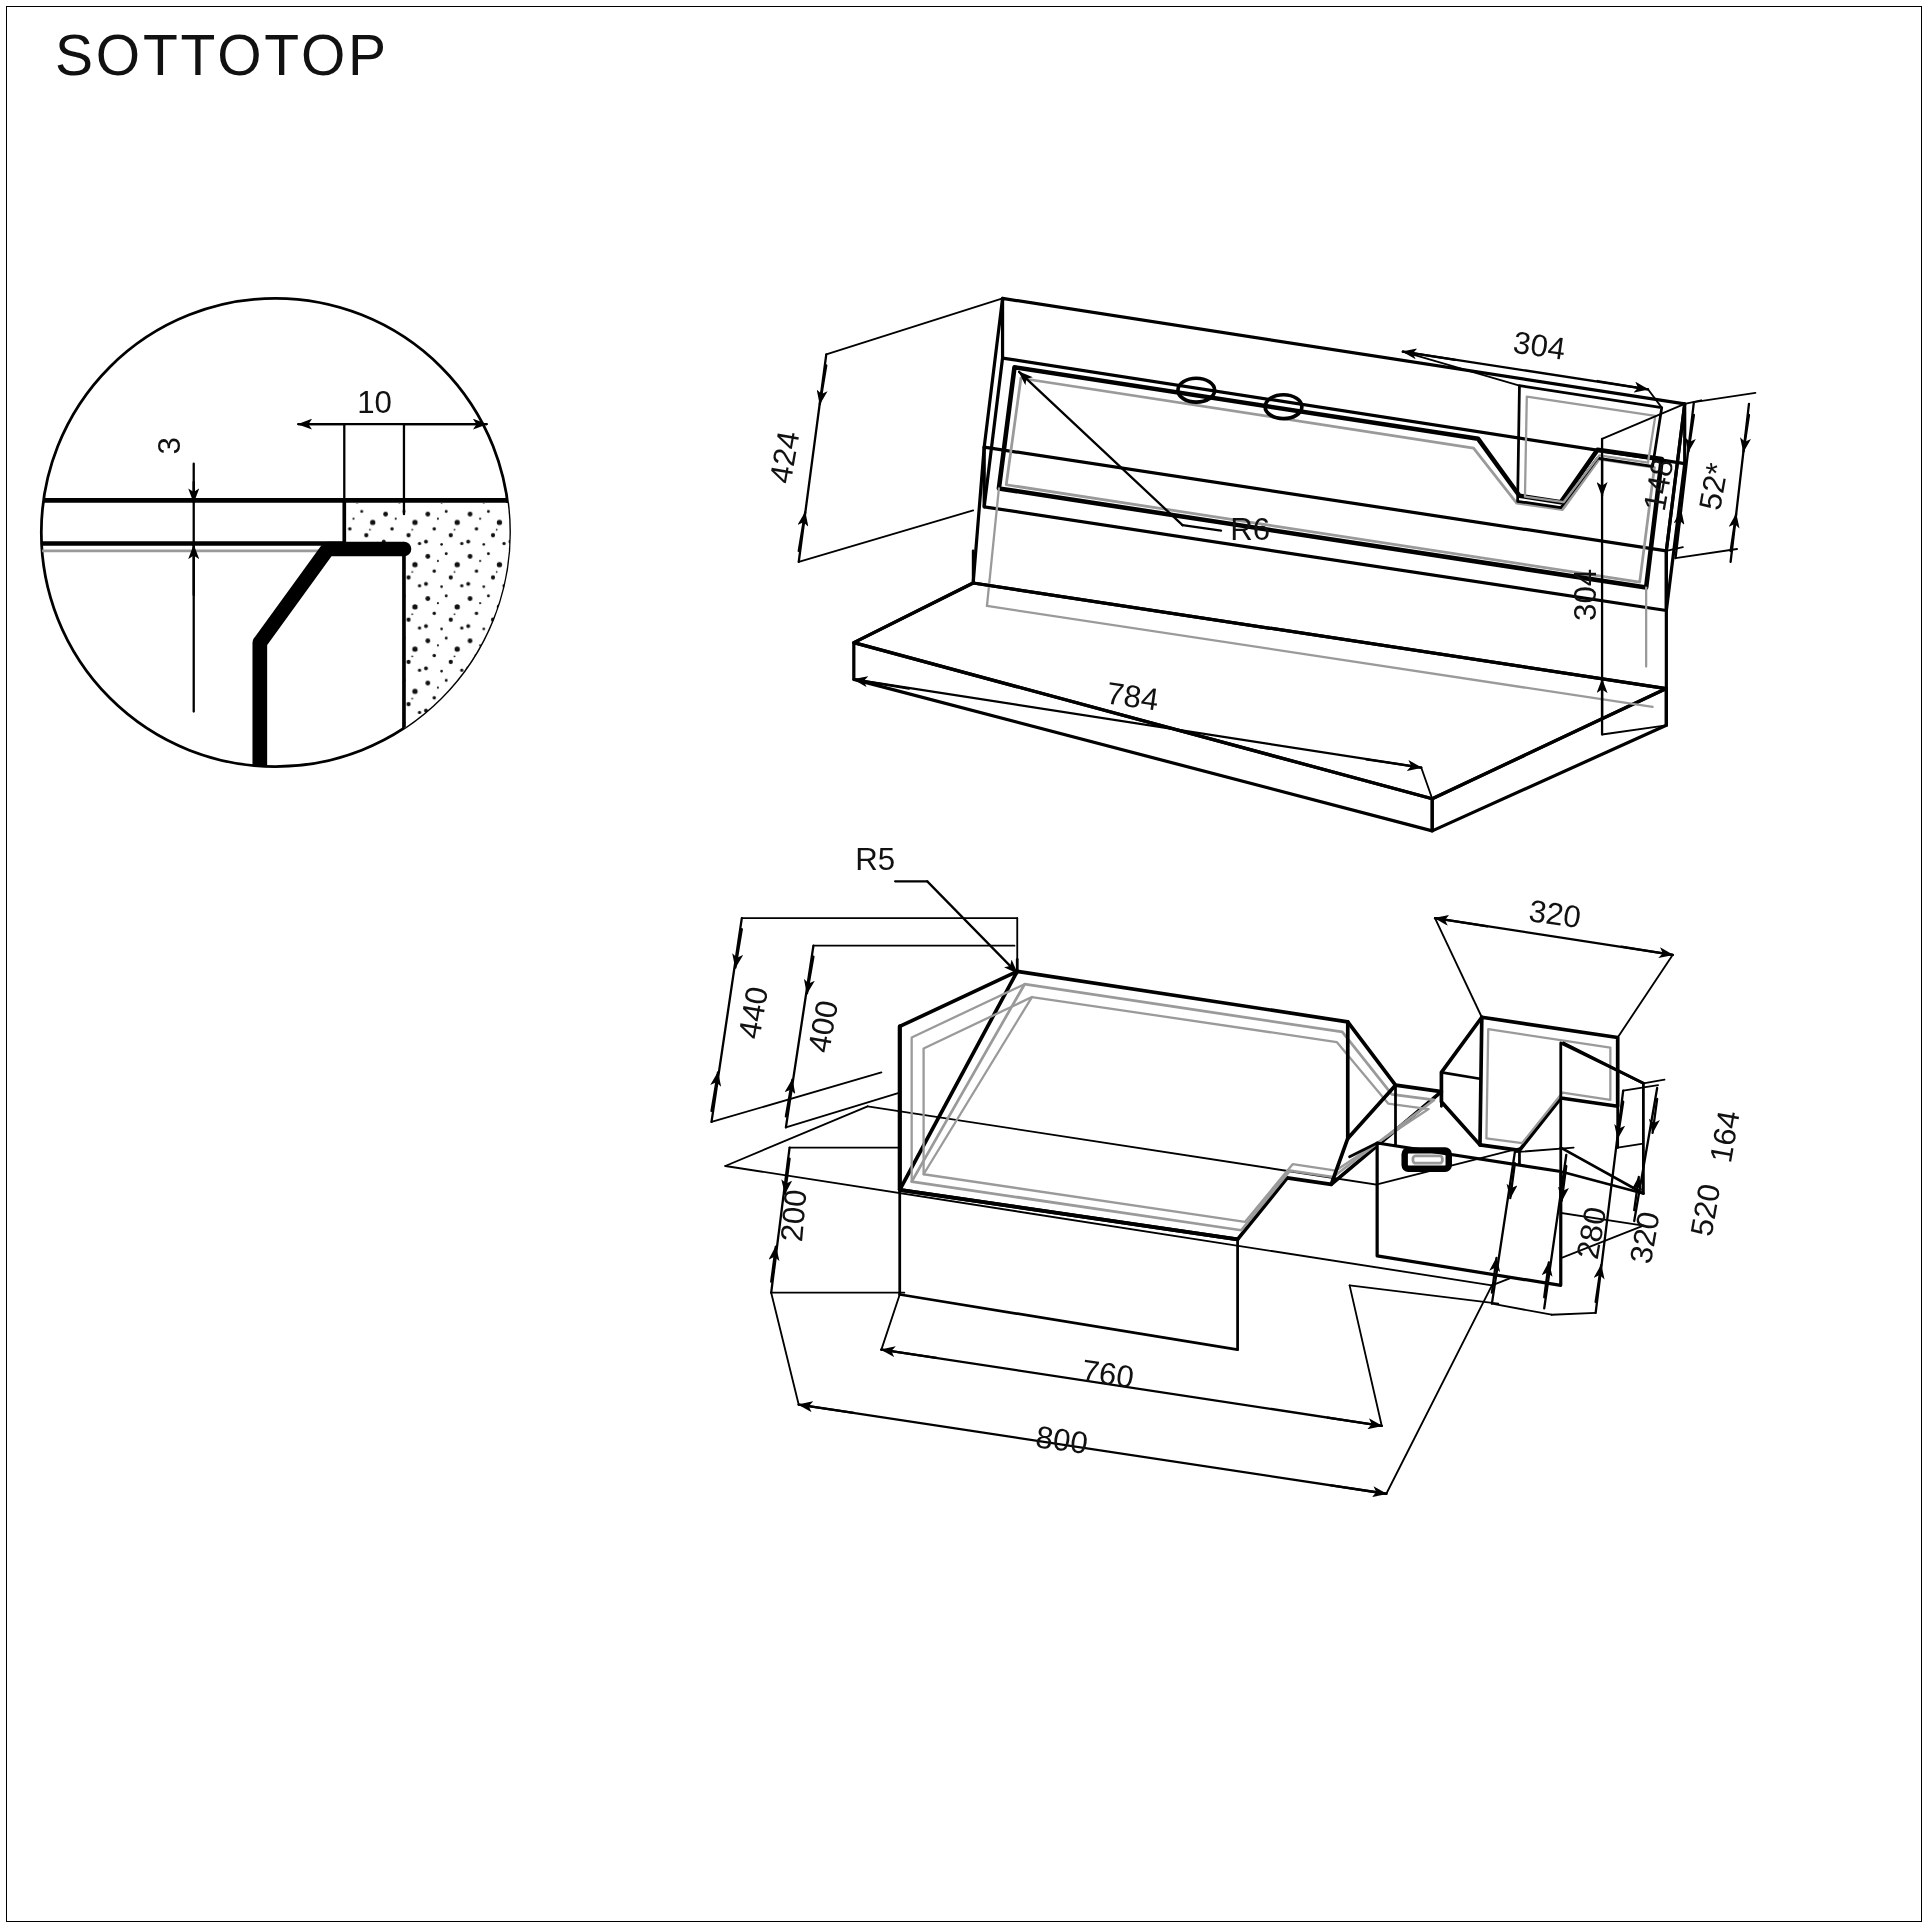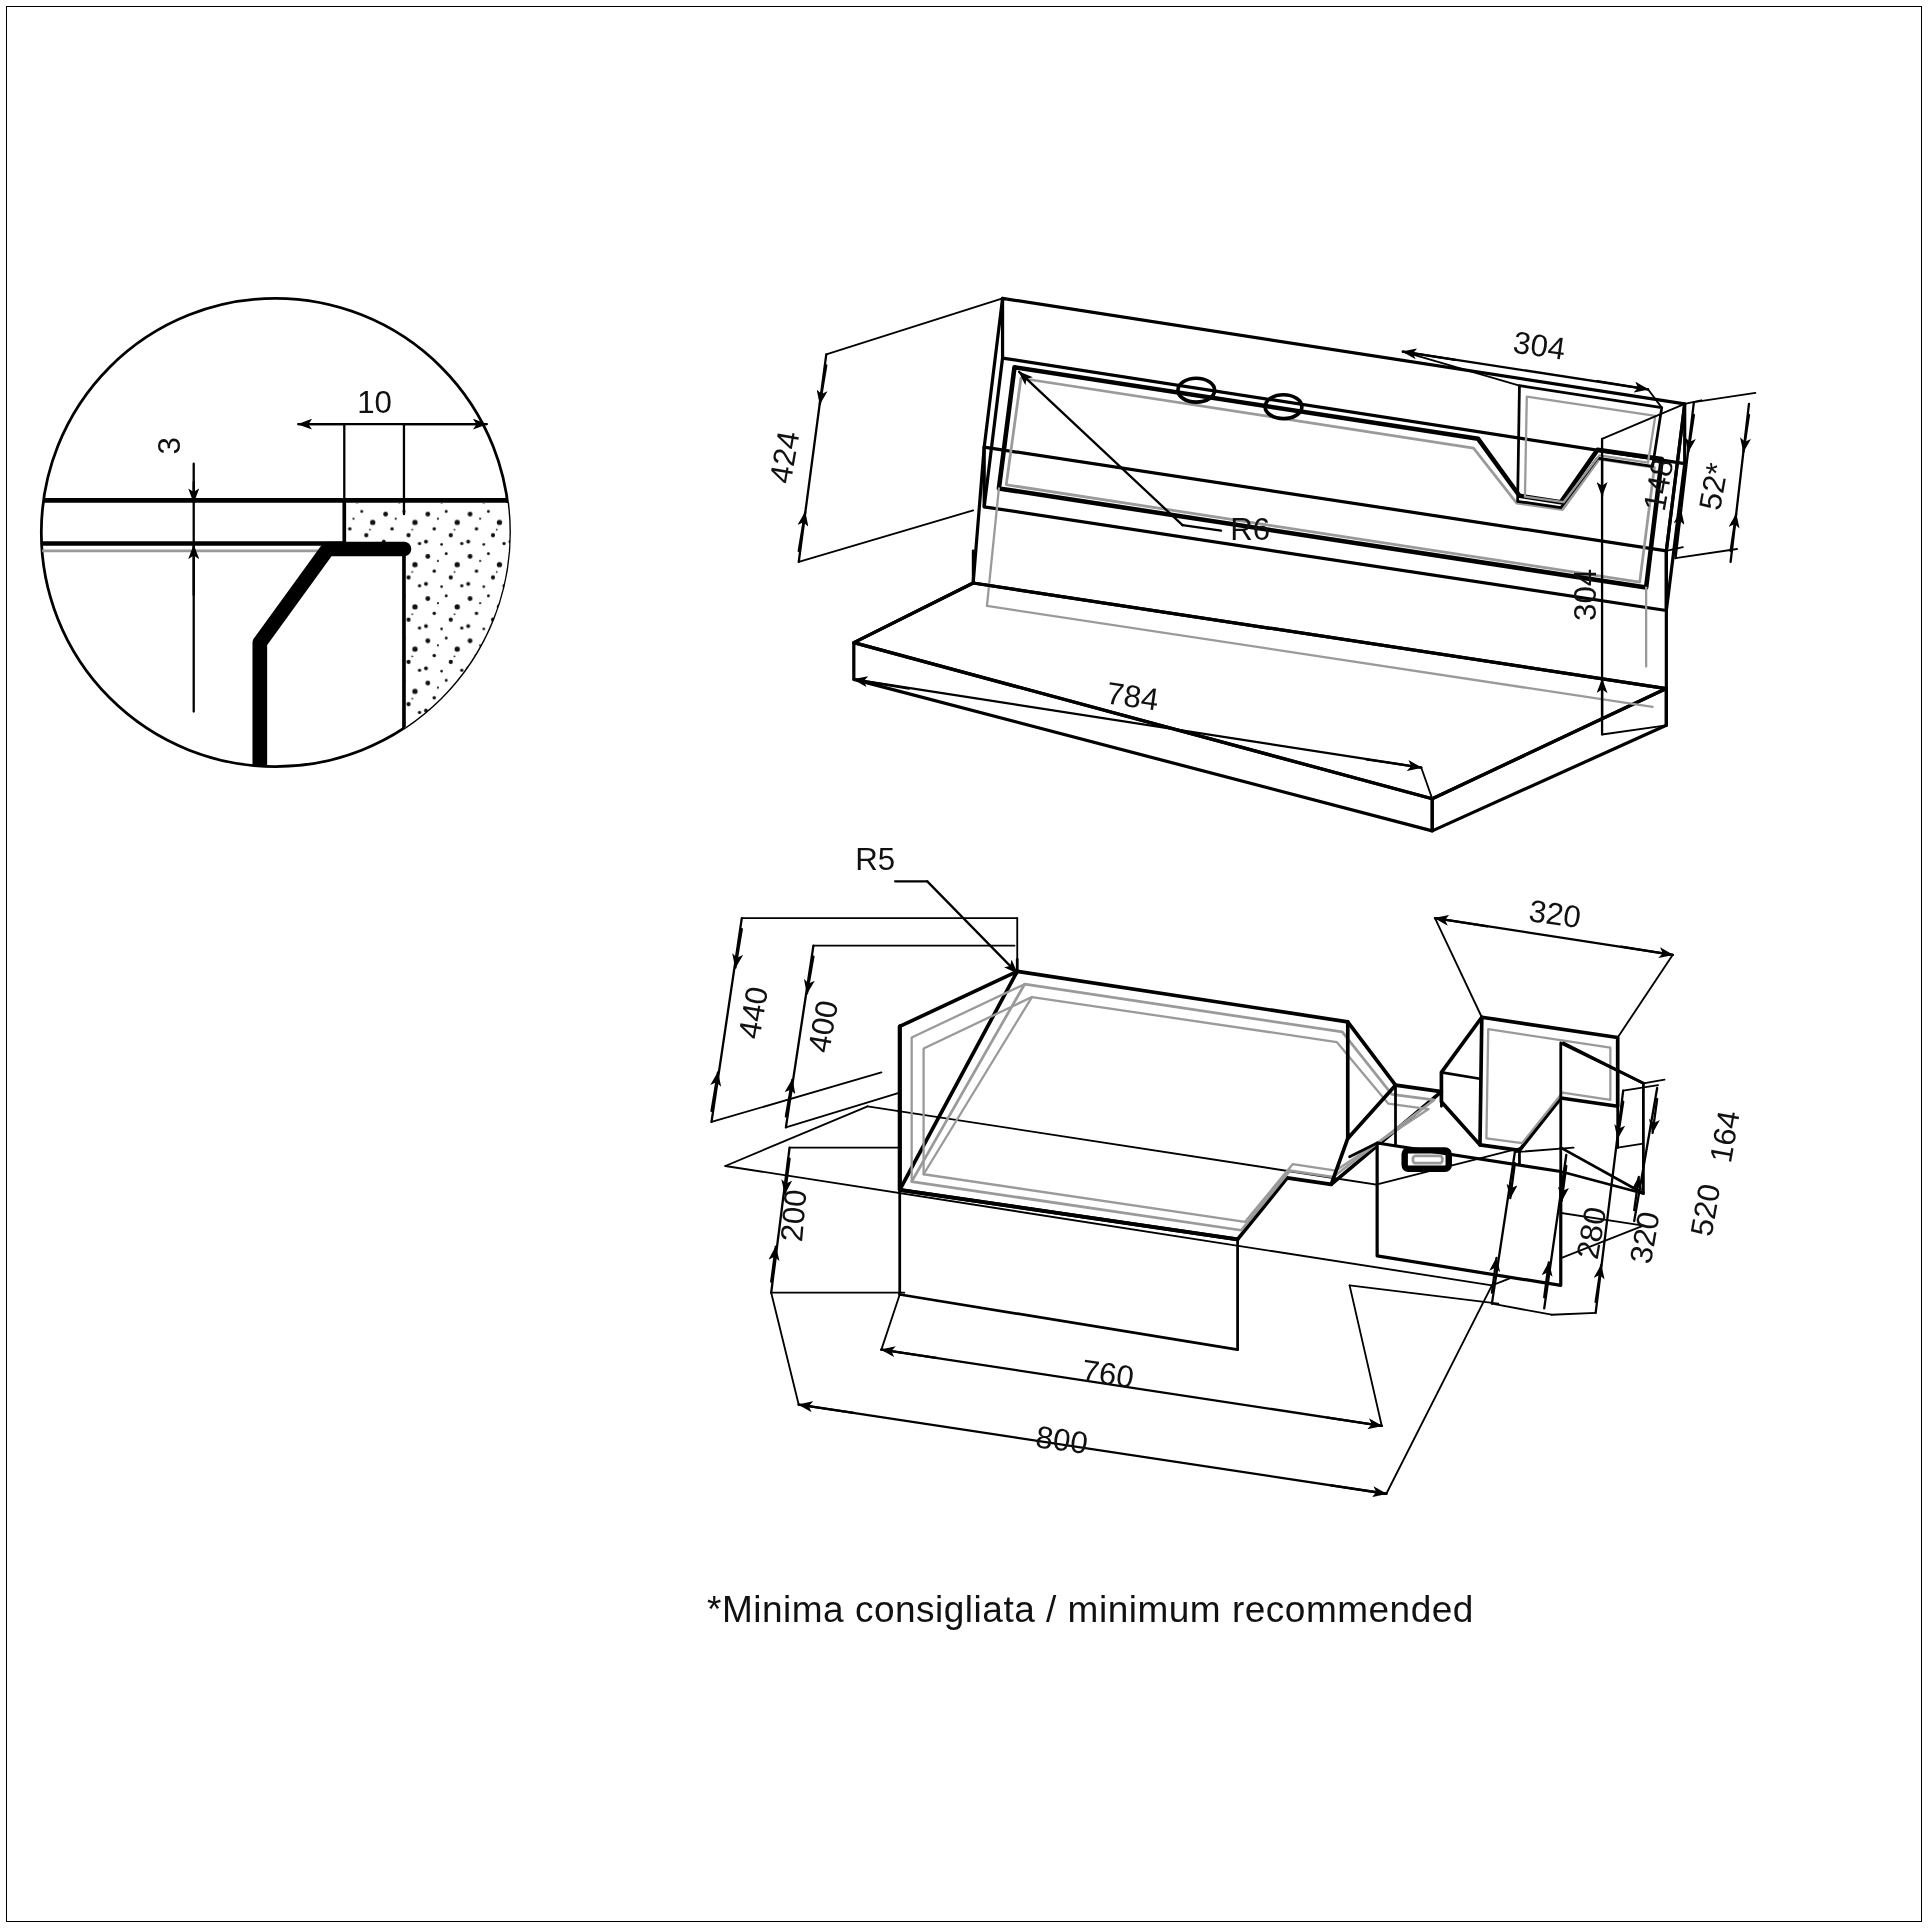--- a/index.html
+++ b/index.html
@@ -19,20 +19,21 @@
   svg.layer{position:absolute;left:0;top:0;width:1928px;height:1928px;}
   .dimtxt{font-family:"Liberation Sans",sans-serif;font-size:34px;fill:#111;}
 </style>
 </head>
 <body>
 
 <div id="sheet">
 
   <div id="frame"></div>
 
+  <div id="title">SOTTOTOP</div>
 
   <svg class="layer" viewBox="0 0 2100 2100">
     <defs>
       <marker id="ar" markerWidth="16" markerHeight="12" refX="15" refY="6" orient="auto" markerUnits="userSpaceOnUse">
         <path d="M0,0 L16,6 L0,12 L4,6 Z" fill="#000"></path>
       </marker>
       <marker id="arB" markerWidth="16" markerHeight="12" refX="1" refY="6" orient="auto" markerUnits="userSpaceOnUse">
         <path d="M16,0 L0,6 L16,12 L12,6 Z" fill="#000"></path>
       </marker>
       <pattern id="terrazzo" width="46" height="46" patternUnits="userSpaceOnUse">
@@ -295,16 +296,15 @@
     <text class="dimtxt" x="1745" y="1345" transform="rotate(-80 1745 1345)" text-anchor="middle">280</text>
     <text class="dimtxt" x="1803" y="1350" transform="rotate(-80 1803 1350)" text-anchor="middle">320</text>
     <text class="dimtxt" x="1869" y="1320" transform="rotate(-80 1869 1320)" text-anchor="middle">520</text>
     <text class="dimtxt" x="1205" y="1508" text-anchor="middle" transform="rotate(8 1205 1508)">760</text>
     <text class="dimtxt" x="1155" y="1580" text-anchor="middle" transform="rotate(8 1155 1580)">800</text>
     <text class="dimtxt" x="975" y="948" text-anchor="end">R5</text>
   </svg>
 
   <svg class="layer" viewBox="0 0 2100 2100"></svg>
 
-  <div id="footnote">*Minima consigliata / minimum recommended</div>
 
 </div>
 
 
 </body></html>

